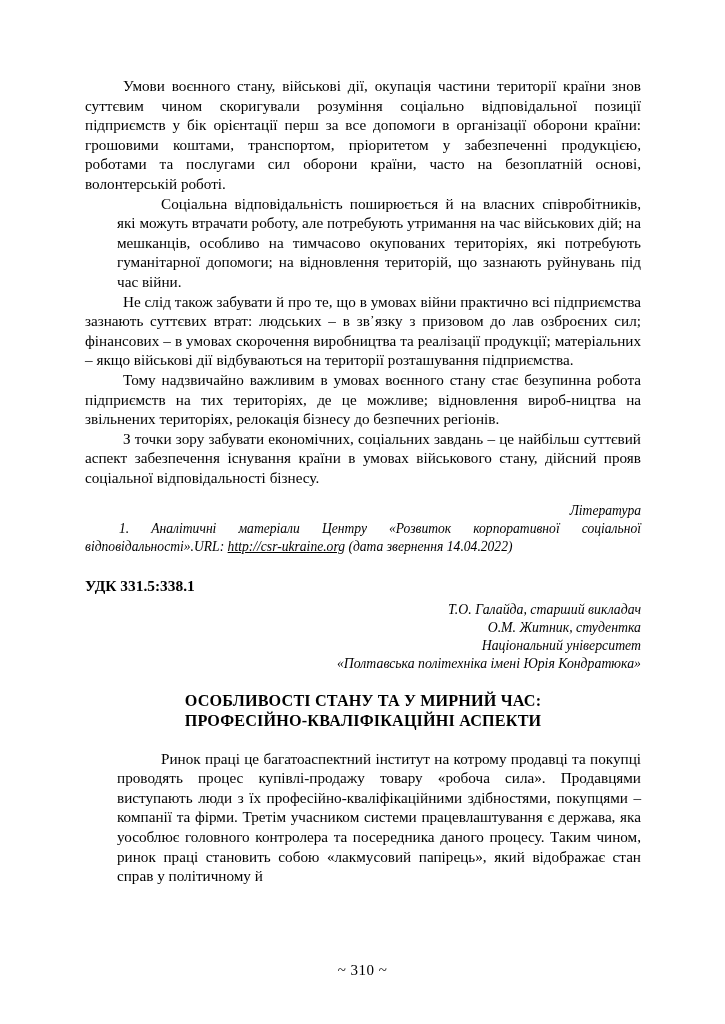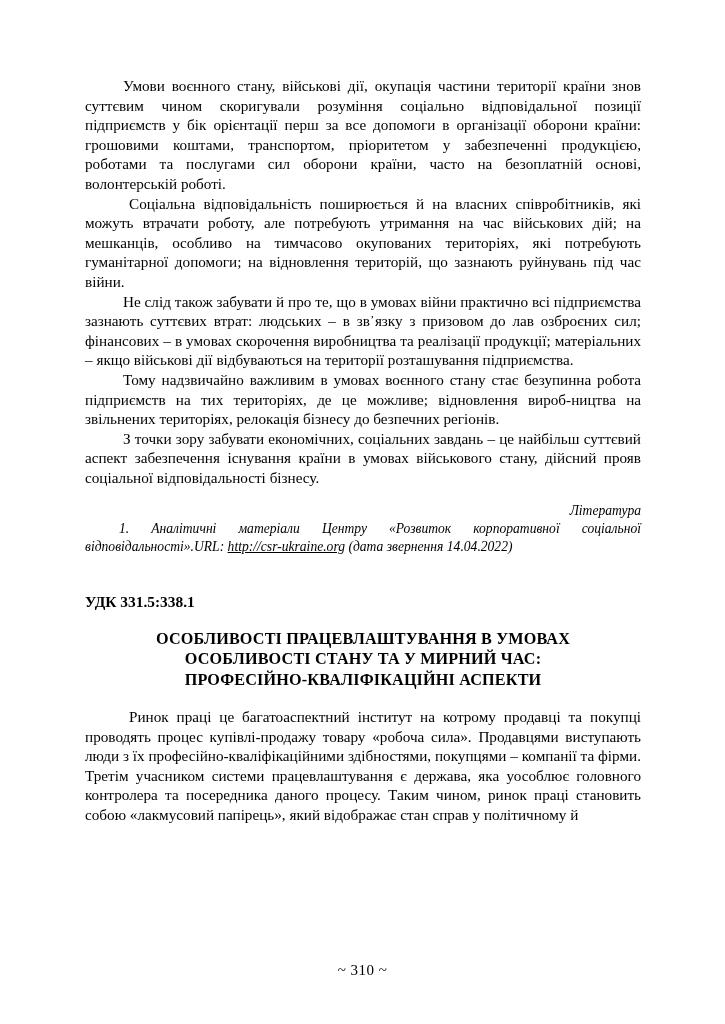--- a/index.html
+++ b/index.html
@@ -38,20 +38,21 @@
     margin: 0;
     text-align: justify;
     text-justify: inter-word;
     font-size: 15.2px;
     line-height: 19.6px;
     text-indent: 38px;
     hyphens: manual;
   }
   .para.indent-sm {
     text-indent: 44px;
+    margin-left: 32px;
   }
 
   
   .refs-block {
     margin-top: 15px;
   }
   .refs-heading {
     margin: 0;
     text-align: right;
     font-style: italic;
@@ -72,21 +73,21 @@
   }
 
   
   .udc {
     margin: 0;
     font-weight: bold;
     font-size: 15.4px;
     line-height: 19px;
   }
   .udc-wrap {
-    margin-top: 36px;
+    margin-top: 20px;
   }
 
   
   .authors {
     margin-top: 6px;
     text-align: right;
     font-style: italic;
     font-size: 13.8px;
     line-height: 18px;
   }
@@ -144,23 +145,28 @@
       <p class="refs-heading">Література</p>
 
       <p class="ref-item"><span>1. Аналітичні матеріали Центру «Розвиток корпоративної соціальної відповідальності».URL: </span><span class="ref-url">http://csr-ukraine.org</span><span> (дата звернення 14.04.2022)</span></p>
 
     </div>
 
     <div class="udc-wrap">
       <p class="udc">УДК 331.5:338.1</p>
     </div>
 
+    <div class="authors">
+      <div>Т.О. Галайда, старший викладач</div>
+      <div>О.М. Житник, студентка</div>
+      <div>Національний університет</div>
+      <div>«Полтавська політехніка  імені Юрія Кондратюка»</div>
+    </div>
 
     <div class="title">
-      <div>ОСОБЛИВОСТІ ПРАЦЕВЛАШТУВАННЯ В УМОВАХ</div>
       <div>ОСОБЛИВОСТІ СТАНУ ТА У МИРНИЙ ЧАС:</div>
       <div>ПРОФЕСІЙНО-КВАЛІФІКАЦІЙНІ АСПЕКТИ</div>
     </div>
 
     <div class="body-after-title">
       <p class="para indent-sm">Ринок праці це багатоаспектний інститут на котрому продавці та покупці проводять процес купівлі-продажу товару «робоча сила». Продавцями виступають люди з їх професійно-кваліфікаційними здібностями, покупцями – компанії та фірми. Третім учасником системи працевлаштування є держава, яка уособлює головного контролера та посередника даного процесу. Таким чином, ринок праці становить собою «лакмусовий папірець», який відображає стан справ у політичному й</p>
     </div>
 
   </div>
 

